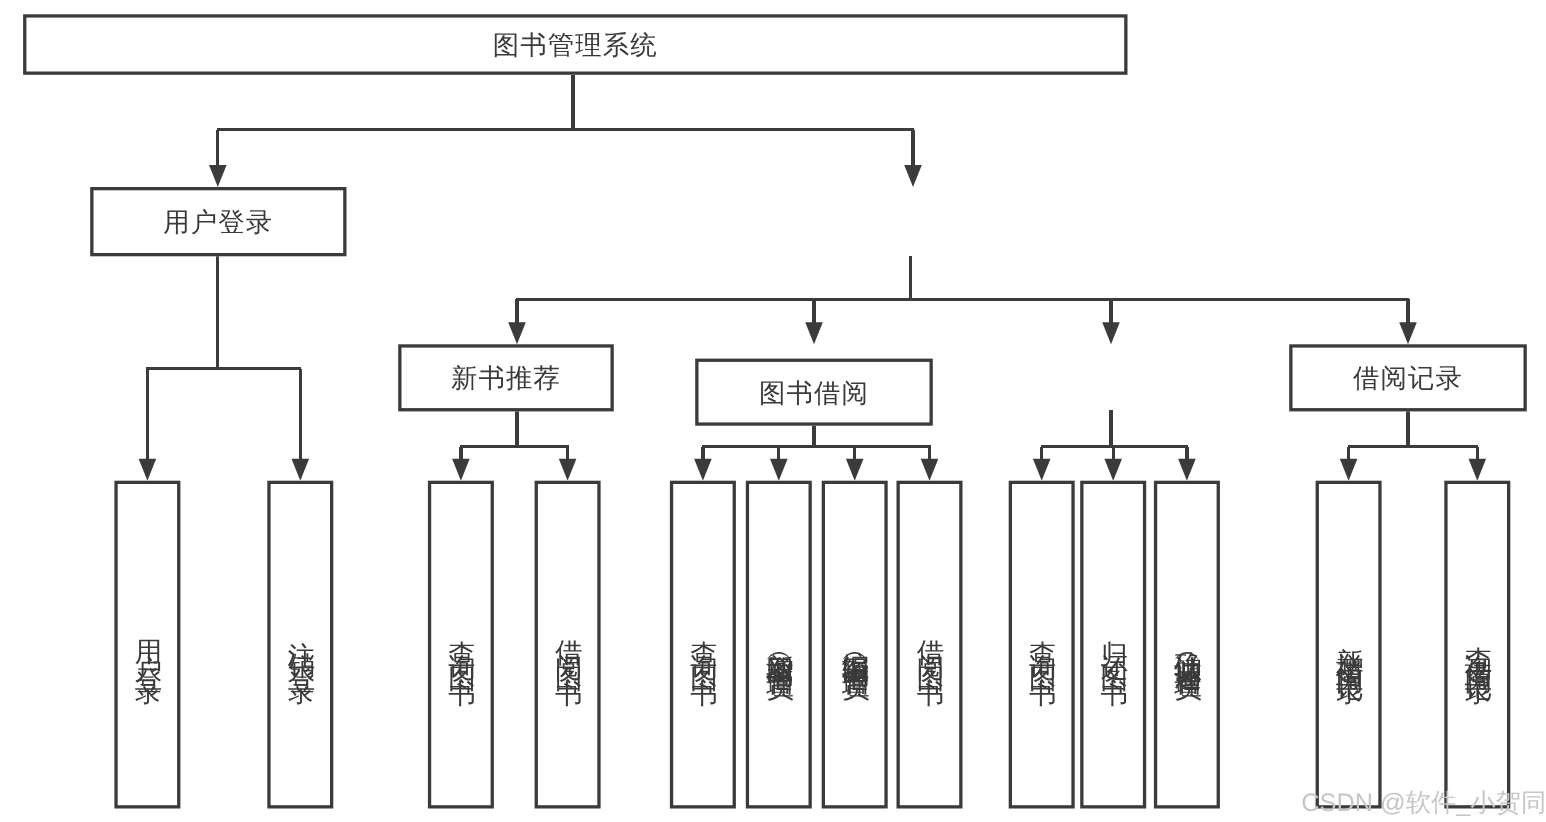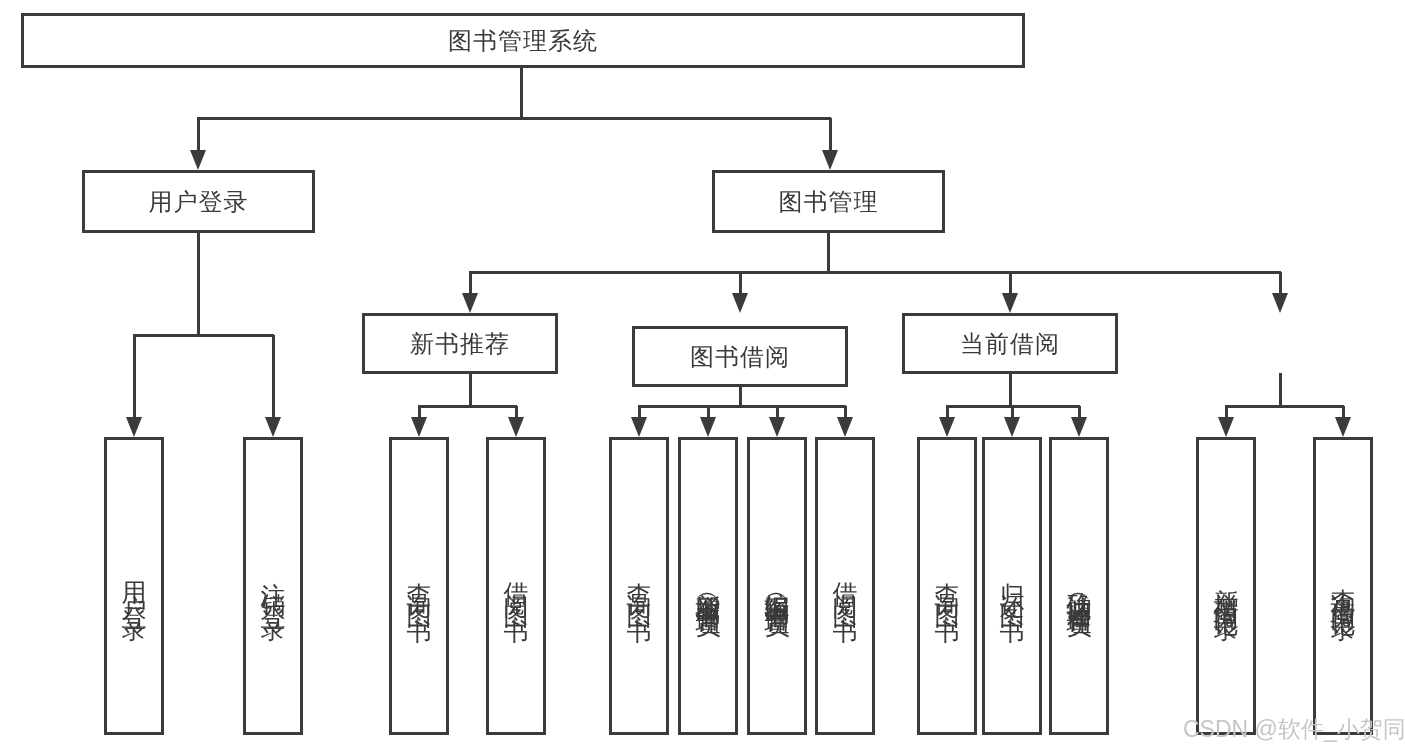--- a/index.html
+++ b/index.html
@@ -106,25 +106,24 @@
       <polygon points="1004,417 1020,417 1012,437"></polygon>
       <polygon points="1071,417 1087,417 1079,437"></polygon>
       <polygon points="1218,417 1234,417 1226,437"></polygon>
       <polygon points="1335,417 1351,417 1343,437"></polygon>
     </g>
   </svg>
 
   <div class="box h root-box" style="left:21px;top:13px;width:1004px;height:55px">图书管理系统</div>
 
   <div class="box h" style="left:82px;top:170px;width:233px;height:63px">用户登录</div>
-  <div class="box h" style="left:712px;top:170px;width:233px;height:63px">图书管理</div>
 
   <div class="box h" style="left:362px;top:313px;width:196px;height:61px">新书推荐</div>
   <div class="box h" style="left:632px;top:326px;width:216px;height:61px">图书借阅</div>
-  <div class="box h" style="left:902px;top:313px;width:216px;height:61px">当前借阅</div>
+  <div class="box h" style="left:1172px;top:313px;width:216px;height:61px">借阅记录</div>
 
   <div class="box v" style="left: 104px; top: 437px; width: 60px; height: 298px; letter-spacing: 12px;">用户登录</div>
   <div class="box v" style="left: 243px; top: 437px; width: 60px; height: 298px; letter-spacing: 12px;">注销登录</div>
 
   <div class="box v" style="left: 389px; top: 437px; width: 60px; height: 298px; letter-spacing: 12px;">查询图书</div>
   <div class="box v" style="left: 486px; top: 437px; width: 60px; height: 298px; letter-spacing: 12px;">借阅图书</div>
 
   <div class="box v" style="left: 609px; top: 437px; width: 60px; height: 298px; letter-spacing: 12px;">查询图书</div>
   <div class="box v" style="left: 678px; top: 437px; width: 60px; height: 298px; letter-spacing: 3px;">新增图书（管理员）</div>
   <div class="box v" style="left: 747px; top: 437px; width: 60px; height: 298px; letter-spacing: 3px;">编辑图书（管理员）</div>

